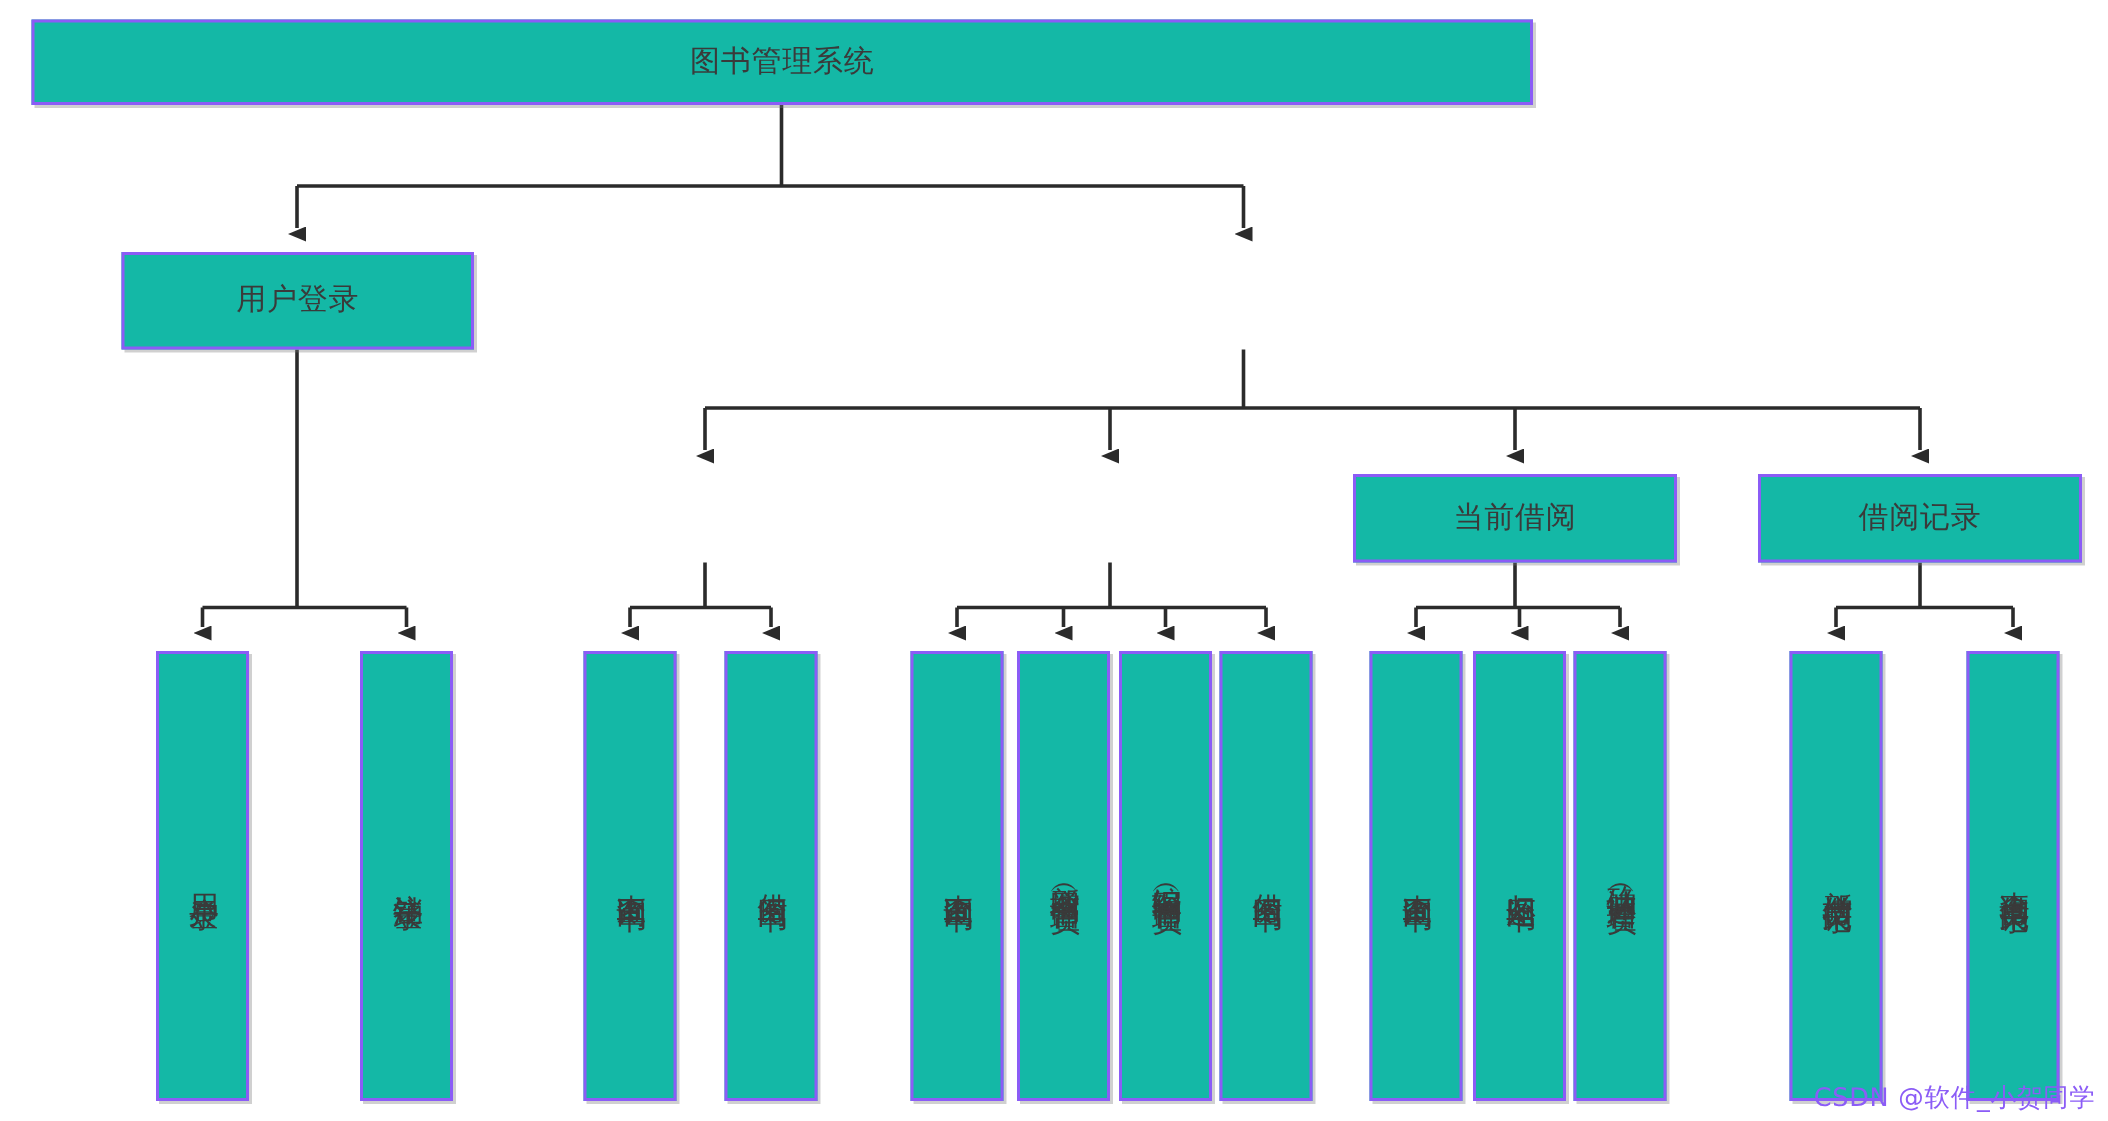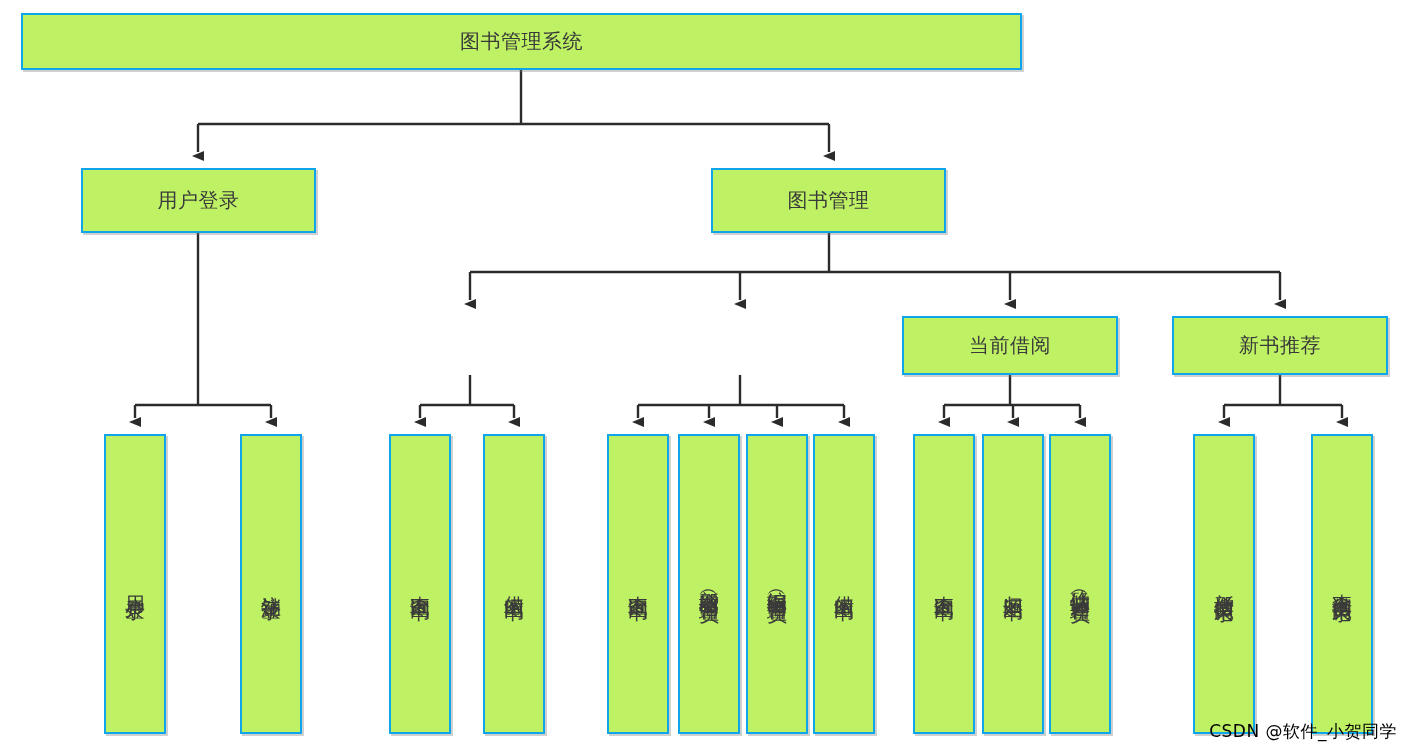--- a/index.html
+++ b/index.html
@@ -5,22 +5,22 @@
   html,body{margin:0;padding:0;background:#ffffff;}
   body{
     width:1405px;height:747px;
     font-family:"DejaVu Sans","Liberation Sans",sans-serif;
     overflow:hidden;
   }
   #canvas{position:relative;width:1405px;height:747px;background:#fff;}
   svg{position:absolute;left:0;top:0;width:1405px;height:747px;}
   .node-box{
     position:absolute;
-    background:#bef264;
-    border:2px solid #0ea5e9;
+    background:#14b8a6;
+    border:2px solid #8b5cf6;
     box-sizing:border-box;
     box-shadow:2px 2px 0 rgba(120,120,120,0.35);
     display:flex;align-items:center;justify-content:center;font-family:Liberation Serif, serif;
   }
   .node-label{
     color:#3a3a3a;
     font-size:20px;
     line-height:1.15;
     letter-spacing:0.5px;
     white-space:nowrap;
@@ -32,21 +32,21 @@
     text-orientation:upright;
     font-size:20px;
     line-height:1.55;
     letter-spacing:2px;
     white-space:normal;
     max-height:100%;
   }
   .watermark{
     position:absolute;
     right:8px;bottom:4px;
-    color:#000000;
+    color:#8b5cf6;
     font-size:17px;
     letter-spacing:0.5px;
     user-select:none;
     pointer-events:none;
   }
 </style>
 </head>
 <body>
 
 <div id="canvas">
@@ -101,29 +101,26 @@
     </g>
   </svg>
 
   <div class="node-box" style="left: 21px; top: 13px; width: 1001px; height: 57px;">
     <span class="node-label">图书管理系统</span>
   </div>
 
   <div class="node-box" style="left: 81px; top: 168px; width: 235px; height: 65px;">
     <span class="node-label">用户登录</span>
   </div>
-  <div class="node-box" style="left: 711px; top: 168px; width: 235px; height: 65px;">
-    <span class="node-label">图书管理</span>
-  </div>
 
   <div class="node-box" style="left: 902px; top: 316px; width: 216px; height: 59px;">
     <span class="node-label">当前借阅</span>
   </div>
   <div class="node-box" style="left: 1172px; top: 316px; width: 216px; height: 59px;">
-    <span class="node-label">新书推荐</span>
+    <span class="node-label">借阅记录</span>
   </div>
 
   <div class="node-box vertical" style="left: 104px; top: 434px; width: 62px; height: 300px;">
     <span class="node-label">用户登录</span>
   </div>
   <div class="node-box vertical" style="left: 240px; top: 434px; width: 62px; height: 300px;">
     <span class="node-label">注销登录</span>
   </div>
   <div class="node-box vertical" style="left: 389px; top: 434px; width: 62px; height: 300px;">
     <span class="node-label">查询图书</span>

